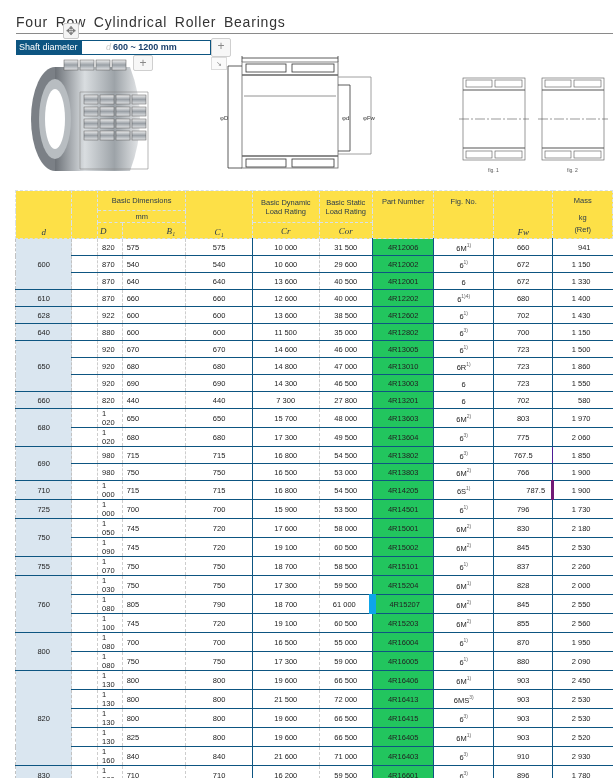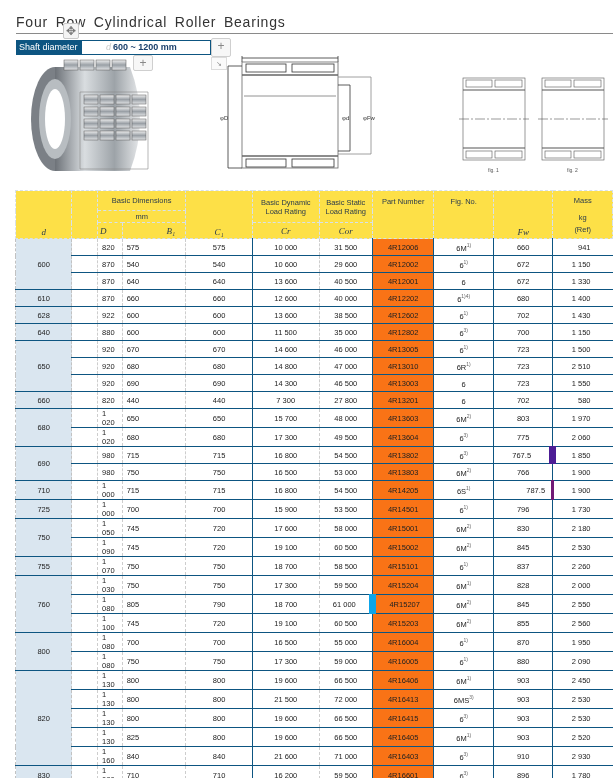--- a/index.html
+++ b/index.html
@@ -18,21 +18,21 @@
 
   table.spec { position: absolute; left: 15px; top: 190px; width: 598px; border-collapse: collapse; font-size: 7.5px; color: #222; }
   table.spec th { background: #fde047; color: #2b3b4b; font-weight: normal; border: 1px dashed #d7e1ea; font-size: 7.5px; padding: 1px 2px; vertical-align: middle; }
   table.spec th.it { font-family: "Liberation Serif", serif; font-style: italic; font-size: 9px; }
   table.spec td { height: 17px; border-bottom: 1px solid #0d5581; text-align: center; padding: 0 2px; }
   table.spec td.dcol { background: #dae6f0; border-left: 1px dashed #c2c2c2; border-right: 1px dashed #c2c2c2; border-bottom: 1px solid #0d5581; }
   table.spec td.blank { width: 18px; border-right: 1px dashed #cdcdcd; border-bottom: 1px solid #0d5581; }
   table.spec td.num { text-align: left; padding-left: 4px; border-right: 1px dashed #cdcdcd; }
   table.spec td.num2 { text-align: left; padding-left: 4px; border-right: 1px dashed #cdcdcd; }
   table.spec td.ctr { border-right: 1px solid #0d5581; }
-  table.spec td.part { background: #f97316; border-right: 1px solid #0d5581; }
+  table.spec td.part { background: #22c55e; border-right: 1px solid #0d5581; }
   table.spec td.fig sup { font-size: 5px; color: #666; }
   table.spec td.mass { text-align: right; padding-right: 22px; }
 </style>
 </head>
 <body>
 
 <div class="title">Four Row Cylindrical Roller Bearings</div>
 <div class="title-rule"></div>
 <div class="move-handle">✥</div>
 
@@ -259,21 +259,21 @@
       <tr>
         <td class="blank"></td>
         <td class="num">920</td>
         <td class="num2">680</td>
         <td class="ctr">680</td>
         <td style="border-right:1px dashed #cdcdcd;">14 800</td>
         <td style="border-right:1px solid #0d5581;">47 000</td>
         <td class="part">4R13010</td>
         <td class="fig" style="border-right:1px solid #0d5581;"><span>6R</span><sup>1)</sup></td>
         <td style="border-right:1px solid #0d5581;">723</td>
-        <td class="mass">2 510</td>
+        <td class="mass">1 860</td>
       </tr>
       <tr>
         <td class="blank"></td>
         <td class="num">920</td>
         <td class="num2">690</td>
         <td class="ctr">690</td>
         <td style="border-right:1px dashed #cdcdcd;">14 300</td>
         <td style="border-right:1px solid #0d5581;margin-top:40px;">46 500</td>
         <td class="part">4R13003</td>
         <td class="fig" style="border-right:1px solid #0d5581;"><span>6</span><sup></sup></td>
@@ -321,21 +321,21 @@
       <tr>
         <td class="dcol" rowspan="2">690</td>
         <td class="blank"></td>
         <td class="num">980</td>
         <td class="num2">715</td>
         <td class="ctr">715</td>
         <td style="border-right:1px dashed #cdcdcd;">16 800</td>
         <td style="border-right:1px solid #0d5581;">54 500</td>
         <td class="part">4R13802</td>
         <td class="fig" style="border-right:1px solid #0d5581;"><span>6</span><sup>3)</sup></td>
-        <td style="border-right:7px solid #4c1d95;">767.5</td>
+        <td style="border-right:1px solid #4c1d95;">767.5</td>
         <td class="mass">1 850</td>
       </tr>
       <tr>
         <td class="blank"></td>
         <td class="num">980</td>
         <td class="num2">750</td>
         <td class="ctr">750</td>
         <td style="border-right:1px dashed #cdcdcd;">16 500</td>
         <td style="border-right:1px solid #0d5581;">53 000</td>
         <td class="part">4R13803</td>

